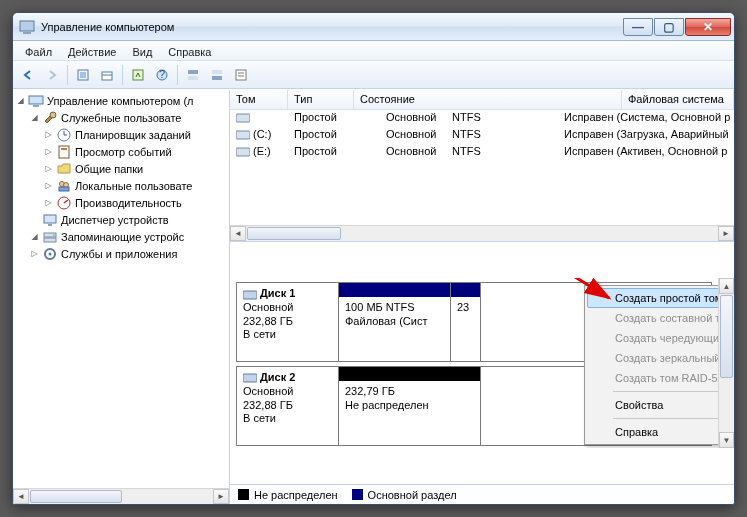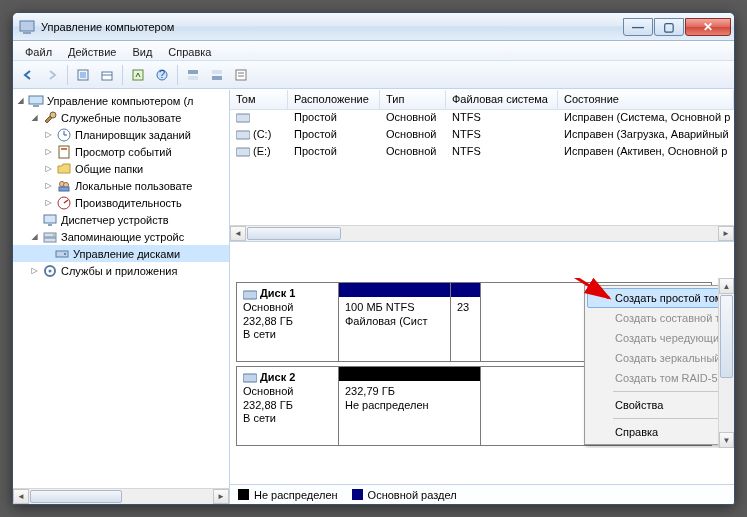--- a/index.html
+++ b/index.html
@@ -240,29 +240,20 @@
           <span class="exp">◢</span>
           <span class="ico">
               <svg width="16" height="16">
                 <rect x="2" y="4" width="12" height="4" fill="#d6e1ef" stroke="#7a8aa2"></rect>
                 <rect x="2" y="9" width="12" height="4" fill="#d6e1ef" stroke="#7a8aa2"></rect>
                 <circle cx="12" cy="6" r="0.8" fill="#4ac24a"></circle>
               </svg>
             </span>
           <span>Запоминающие устройс</span>
         </div>
-        <div class="tnode selected" style="padding-left:41px">
-          <span class="ico">
-              <svg width="16" height="16">
-                <rect x="2" y="5" width="12" height="6" fill="#c2d4e9" stroke="#5a7aa2"></rect>
-                <circle cx="11" cy="8" r="1" fill="#4a6a9a"></circle>
-              </svg>
-            </span>
-          <span>Управление дисками</span>
-        </div>
         <div class="tnode" style="padding-left:16px">
           <span class="exp">▷</span>
           <span class="ico">
               <svg width="16" height="16">
                 <circle cx="8" cy="8" r="5" fill="none" stroke="#5a7aa2" stroke-width="2"></circle>
                 <circle cx="8" cy="8" r="1.5" fill="#5a7aa2"></circle>
               </svg>
             </span>
           <span>Службы и приложения</span>
         </div>
@@ -274,24 +265,23 @@
           </div>
         <div class="sb-arrow">►</div>
       </div>
     </div>
 
     <div class="right">
 
       <div class="grid">
         <div class="ghead">
           <div class="gh" style="width:58px">Том</div>
-          <div class="gh" style="width:92px">Расположение</div>
           <div class="gh" style="width:66px">Тип</div>
+          <div class="gh" style="flex:1">Состояние</div>
           <div class="gh" style="width:112px">Файловая система</div>
-          <div class="gh" style="flex:1">Состояние</div>
         </div>
         <div class="grows">
           <div class="grow">
             <div class="gc" style="width:58px"><span class="ico"><svg width="14" height="12">
                     <rect x="0" y="2" width="14" height="8" rx="1" fill="#d6e1ef" stroke="#7a8aa2"></rect>
                   </svg></span><span></span></div>
             <div class="gc" style="width:92px">Простой</div>
             <div class="gc" style="width:66px">Основной</div>
             <div class="gc" style="width:112px">NTFS</div>
             <div class="gc" style="flex:1">Исправен (Система, Основной р</div>

